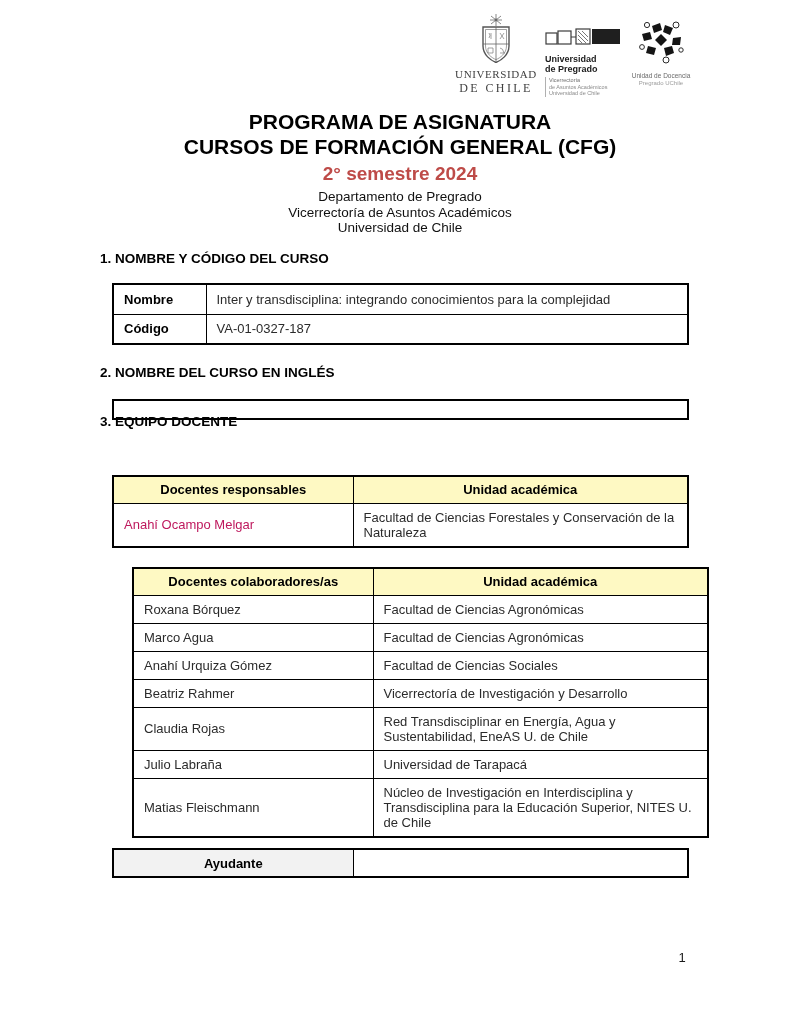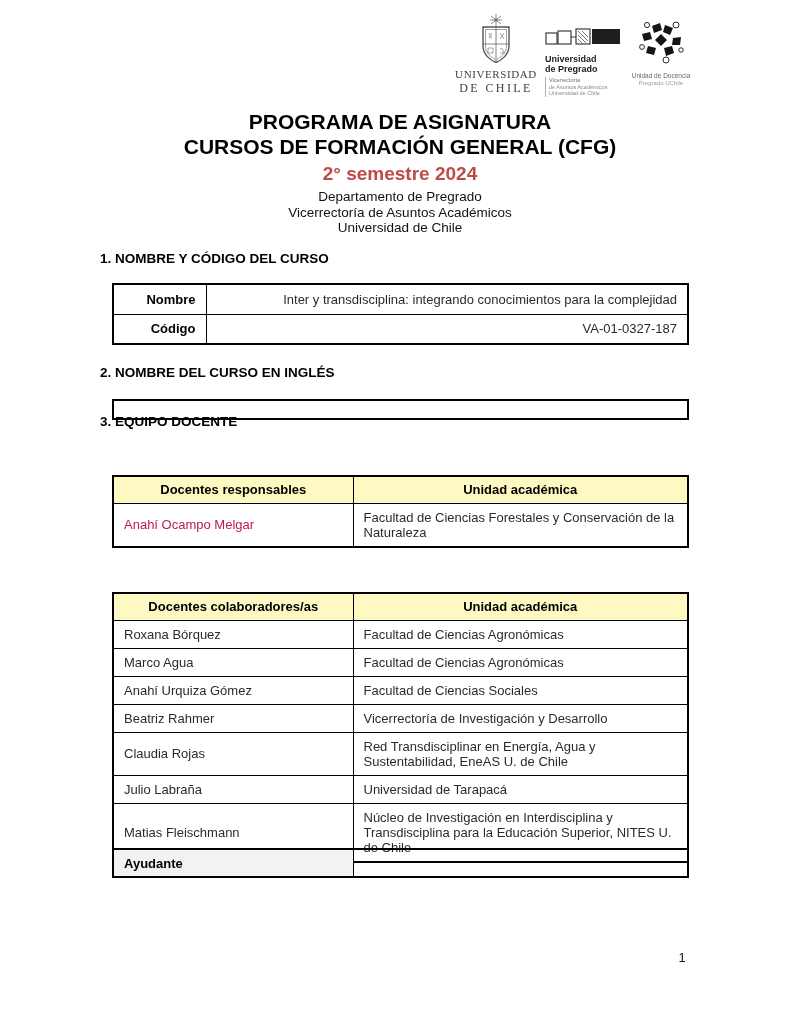--- a/index.html
+++ b/index.html
@@ -63,45 +63,45 @@
     table-layout: fixed;
   }
   table.doc-table td, table.doc-table th {
     border: 1px solid #000;
     font-size: 13px;
     line-height: 15px;
     vertical-align: middle;
     overflow: hidden;
   }
   #table1 { top: 283px; }
-  #table1 td { height: 30px; padding: 4px 10px; text-align: right; }
+  #table1 td { height: 30px; padding: 4px 10px; }
   #table1 .lbl { font-weight: 700; color: #000; }
   #table1 .val { color: #2b2b2b; }
 
   .empty-box {
     position: absolute; left: 112px; top: 399px; width: 577px; height: 21px;
     border: 2px solid #000; background: #fff;
   }
 
   .equipo-table th {
     background: #fef9c3;
     font-size: 13.5px;
     font-weight: 700;
     text-align: center;
     height: 27px;
     padding: 4px 6px;
   }
   .equipo-table td { padding: 6px 10px; color: #2b2b2b; }
   .equipo-table td.name-cell { color: #be185d; }
   #table2 { top: 475px; }
   #table2 td { height: 42px; }
-  #table3 { top: 592px; }
+  #table3 { top: 567px; margin-left: 20px; }
   #table3 td { height: 28px; }
   #table4 { top: 848px; }
-  #table4 td { height: 28px; padding: 4px 10px; }
+  #table4 td { height: 28px; padding: 4px 10px; text-align: center; }
   #table4 .ayu-lbl { background: #f2f2f2; font-weight: 700; color: #000; }
 
   .col-label { width: 93px; }
   .col-name { width: 240px; }
 
   .page-number {
     position: absolute; left: 670px; top: 950px; width: 24px;
     font-size: 13px; color: #1a1a1a; text-align: center;
   }
 </style>

